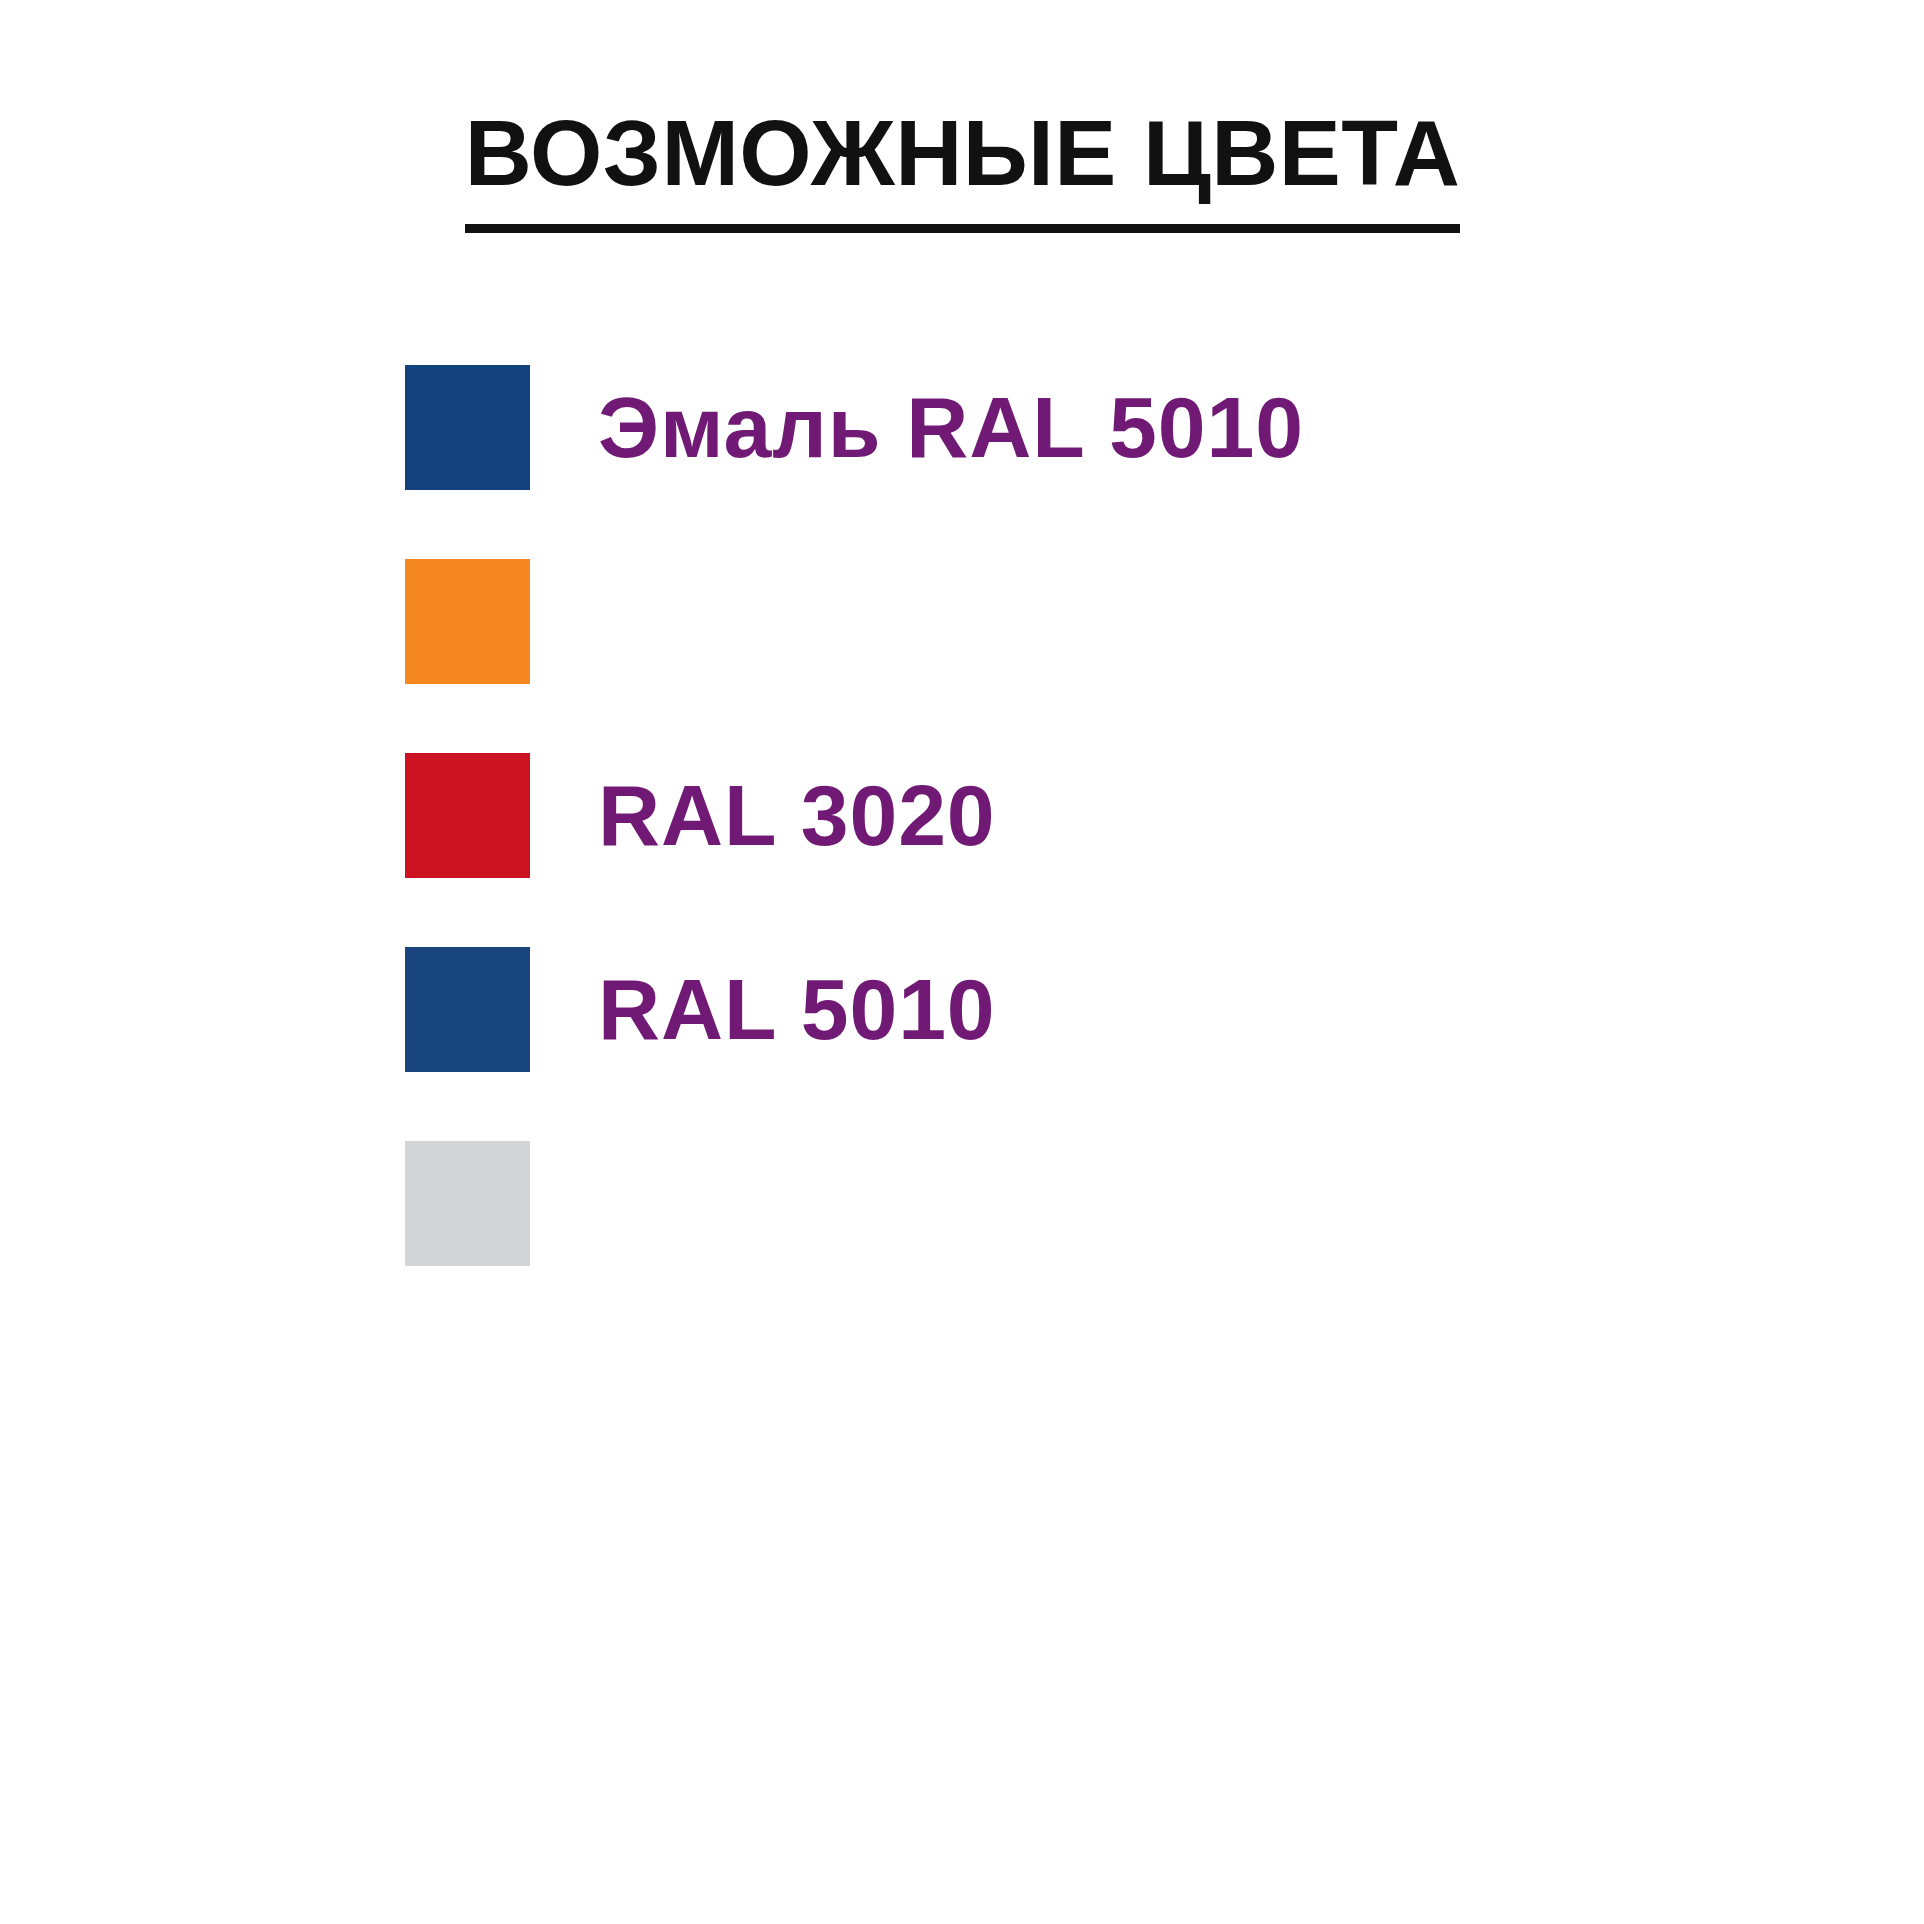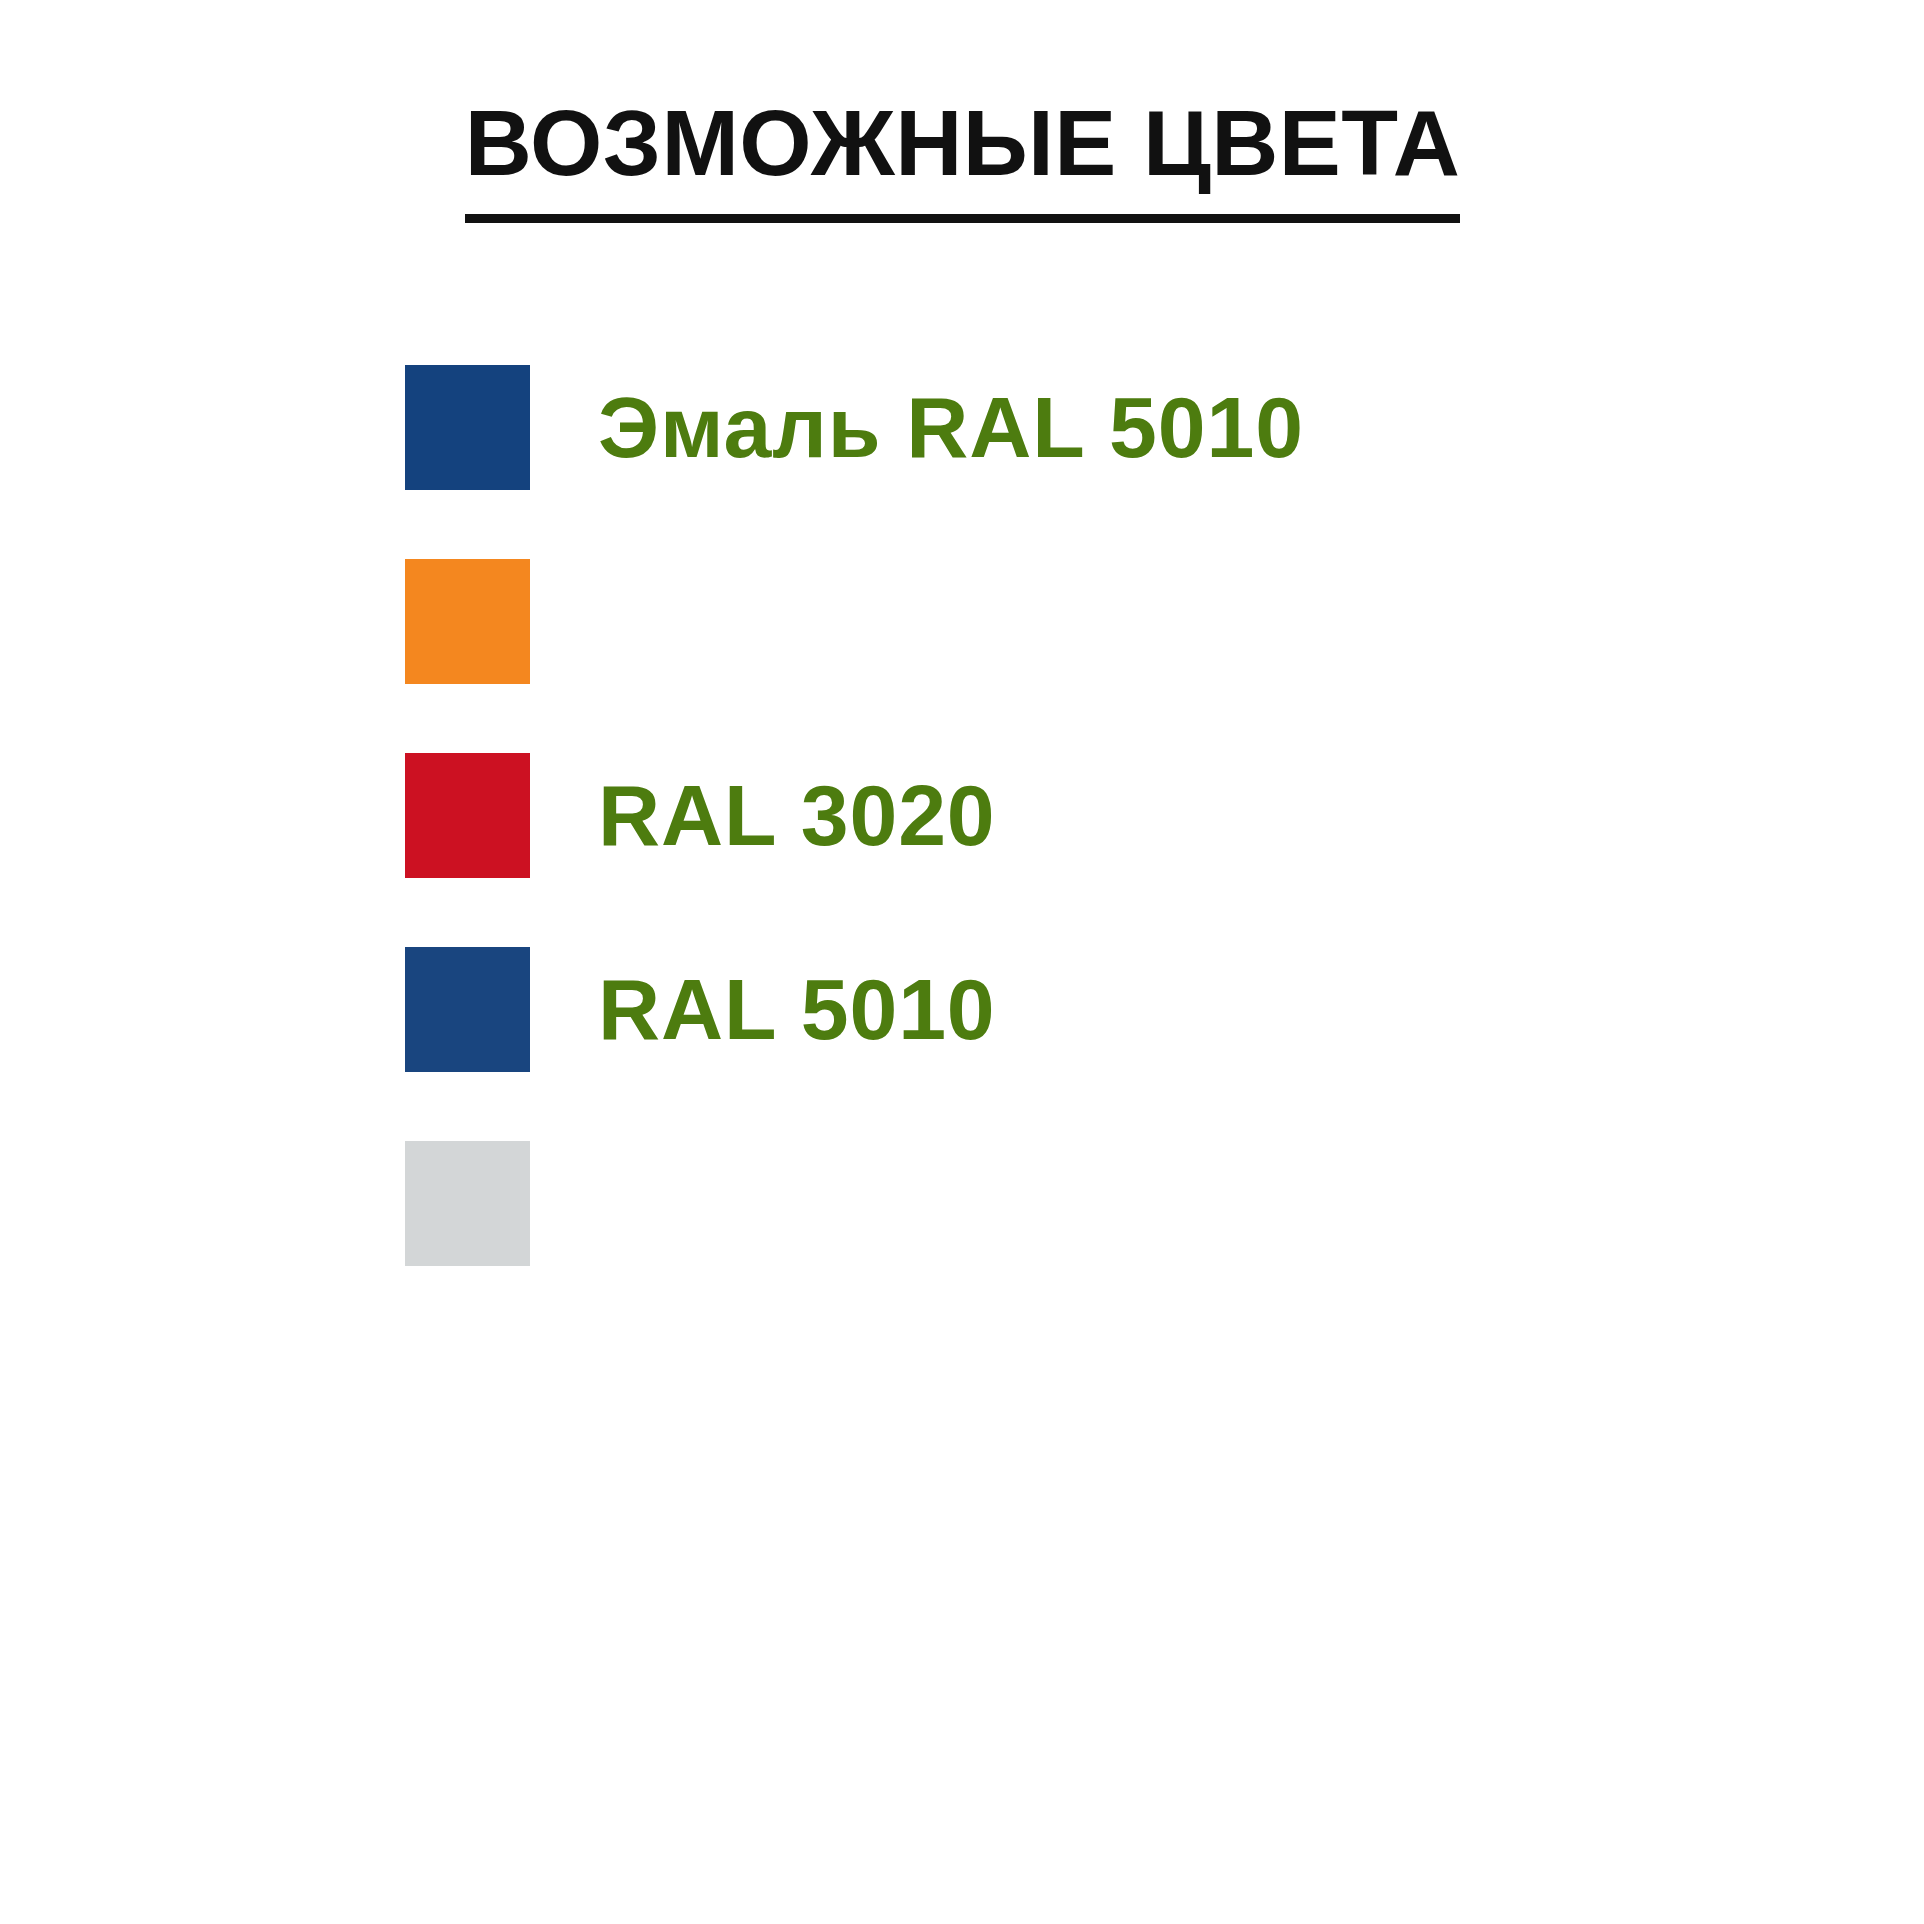--- a/index.html
+++ b/index.html
@@ -17,21 +17,21 @@
   }
   .page {
     position: relative;
     width: 1925px;
     height: 1925px;
     box-sizing: border-box;
   }
   .title-wrap {
     position: absolute;
     left: 0;
-    top: 92px;
+    top: 102px;
     width: 1925px;
     text-align: center;
   }
   .title {
     display: inline-block;
     font-size: 93px;
     line-height: 1.1;
     font-weight: 700;
     letter-spacing: 0.4px;
     color: #111111;
@@ -57,21 +57,21 @@
     height: 125px;
     flex: 0 0 125px;
     border: 0;
   }
   .swatch-label {
     margin-left: 68px;
     font-size: 86px;
     line-height: 1;
     font-weight: 700;
     letter-spacing: 0.9px;
-    color: #4d7c0f;
+    color: #701a75;
     white-space: nowrap;
     font-family: "Liberation Sans", sans-serif;
   }
 </style>
 </head>
 <body>
 
 <div class="page">
 
   <div class="title-wrap">

